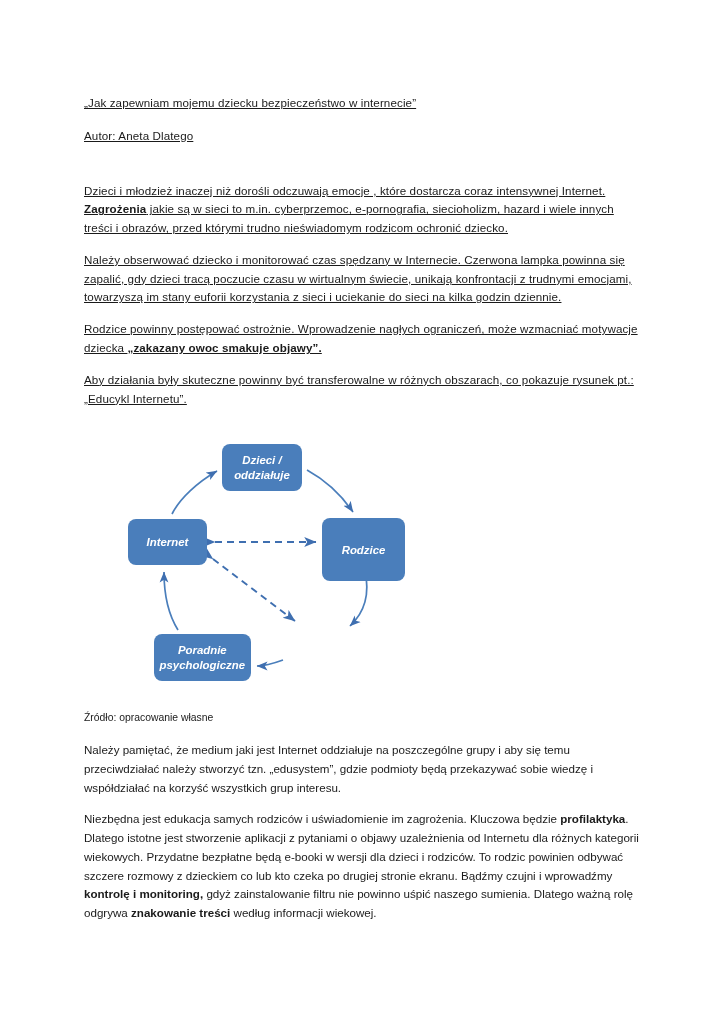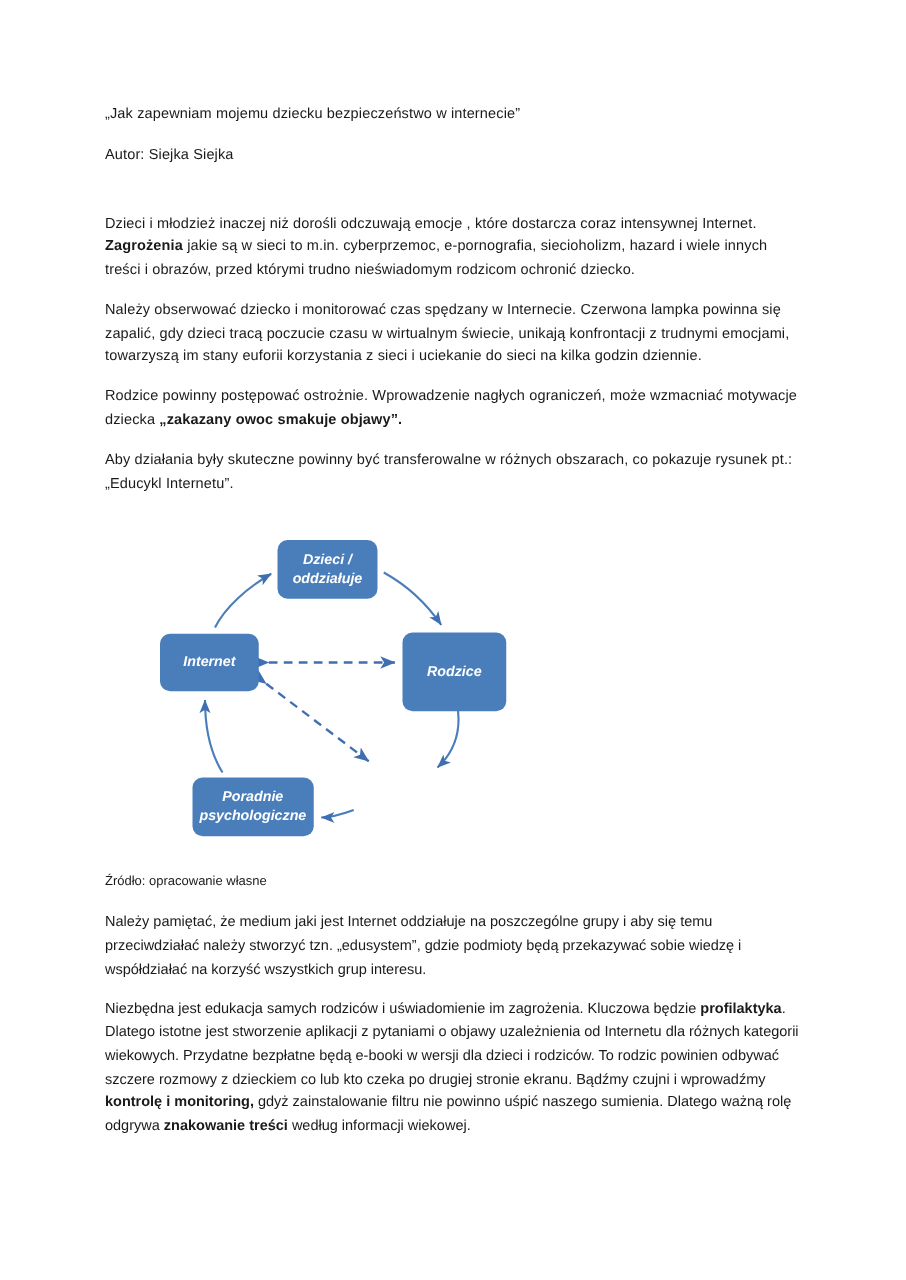--- a/index.html
+++ b/index.html
@@ -21,23 +21,24 @@
   .content {
     position: absolute;
     left: 84px;
     top: 82px;
     width: 556px;
   }
   .para {
     font-size: 11.6px;
     line-height: 1.62;
     color: #1a1a1a;
-    margin: 0 0 13px 0;
+    margin: 12px 0 13px 0;
     text-align: left;
     letter-spacing: 0.01em;
+    text-decoration: underline;
   }
   .para.title {
     margin-bottom: 14px;
   }
   .para.author {
     margin-bottom: 36px;
   }
   .para b, .para strong { font-weight: bold; }
   .caption {
     font-size: 10.4px;
@@ -87,21 +88,21 @@
   .node-poradnie    { left: 70px;  top: 208px; width: 97px;  height: 47px; justify-content: flex-end; }
   .node-szkola      { left: 203px; top: 207px; width: 76px;  height: 49px; }
 </style>
 </head>
 <body>
 
 <div class="page">
   <div class="content">
 
     <p class="para title">„Jak zapewniam mojemu dziecku bezpieczeństwo w internecie”</p>
-    <p class="para author">Autor: Siejka Siejka</p>
+    <p class="para author">Autor: Aneta Dlatego</p>
 
     <p class="para"><span>Dzieci i młodzież inaczej niż dorośli odczuwają emocje , które dostarcza coraz intensywnej Internet. </span><b>Zagrożenia</b><span> jakie są w sieci to m.in. cyberprzemoc, e-pornografia, siecioholizm, hazard i wiele innych treści i obrazów, przed którymi trudno nieświadomym rodzicom ochronić dziecko.</span></p>
     <p class="para"><span>Należy obserwować dziecko i monitorować czas spędzany w Internecie. Czerwona lampka powinna się zapalić, gdy dzieci tracą poczucie czasu w wirtualnym świecie, unikają konfrontacji z trudnymi emocjami,  towarzyszą im stany euforii korzystania z sieci i uciekanie do sieci na kilka godzin dziennie.</span></p>
     <p class="para"><span>Rodzice powinny postępować ostrożnie. Wprowadzenie nagłych ograniczeń, może wzmacniać motywacje dziecka </span><b>„zakazany owoc smakuje objawy”.</b></p>
     <p class="para"><span>Aby działania były skuteczne powinny być transferowalne w różnych obszarach, co pokazuje rysunek pt.: „Educykl Internetu”.</span></p>
 
     <div class="diagram">
       <svg width="556" height="268" viewBox="0 0 556 268">
         <defs>
           <marker id="arrowSolid" markerWidth="8" markerHeight="8" refX="6.2" refY="3" orient="auto" markerUnits="strokeWidth">

